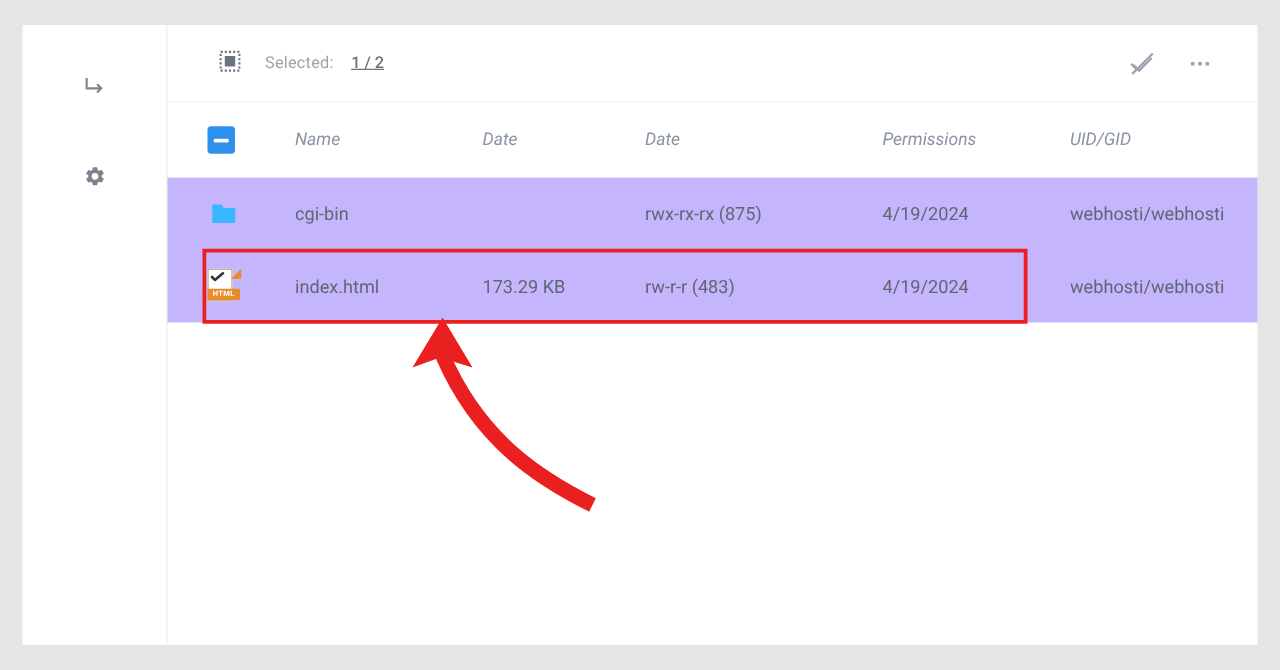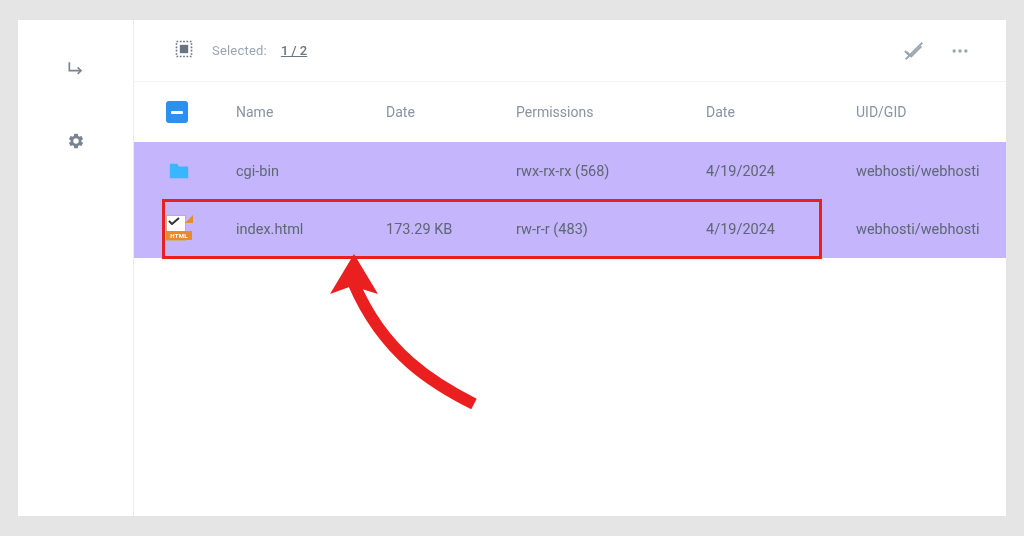--- a/index.html
+++ b/index.html
@@ -69,20 +69,21 @@
     display: grid;
     grid-template-columns: 70px 150px 130px 190px 150px 1fr;
     align-items: center;
     padding-left: 32px;
     padding-right: 16px;
   }
   .thead {
     height: 60px;
     color: #8a93a0;
     font-size: 14px;
+    font-style: italic;
   }
   .thead .chk-cell { display:flex; align-items:center; }
   .chk {
     width: 22px; height: 22px; border-radius: 3px;
     background: #2b90ee; display:flex; align-items:center; justify-content:center;
     cursor: pointer;
   }
   .chk .dash { width: 12px; height: 3px; background:#fff; border-radius:1px;}
   .trow {
     height: 58px;
@@ -172,34 +173,34 @@
 
     <div class="table">
       <div class="thead">
         <div class="chk-cell">
           <div class="chk">
               <div class="dash"></div>
             </div>
         </div>
         <div>Name</div>
         <div>Date</div>
+        <div>Date</div>
         <div>Permissions</div>
-        <div>Date</div>
         <div>UID/GID</div>
       </div>
 
       <div class="trow selected">
         <div class="icon-cell folder-ico">
           <svg viewBox="0 0 24 24">
               <path fill="#38b6ff" d="M10 4H2v16h20V7H12l-2-3z"></path>
             </svg>
         </div>
         <div class="name">cgi-bin</div>
         <div></div>
-        <div>rwx-rx-rx (568)</div>
+        <div>rwx-rx-rx (875)</div>
         <div>4/19/2024</div>
         <div>webhosti/webhosti</div>
       </div>
 
       <div class="trow selected">
         <div class="icon-cell">
           <div class="html-ico">
             <div class="page"></div>
             <svg class="tick" viewBox="0 0 12 8">
                 <polyline points="1 4 4 7 11 1" fill="none" stroke="#333" stroke-width="2"></polyline>

